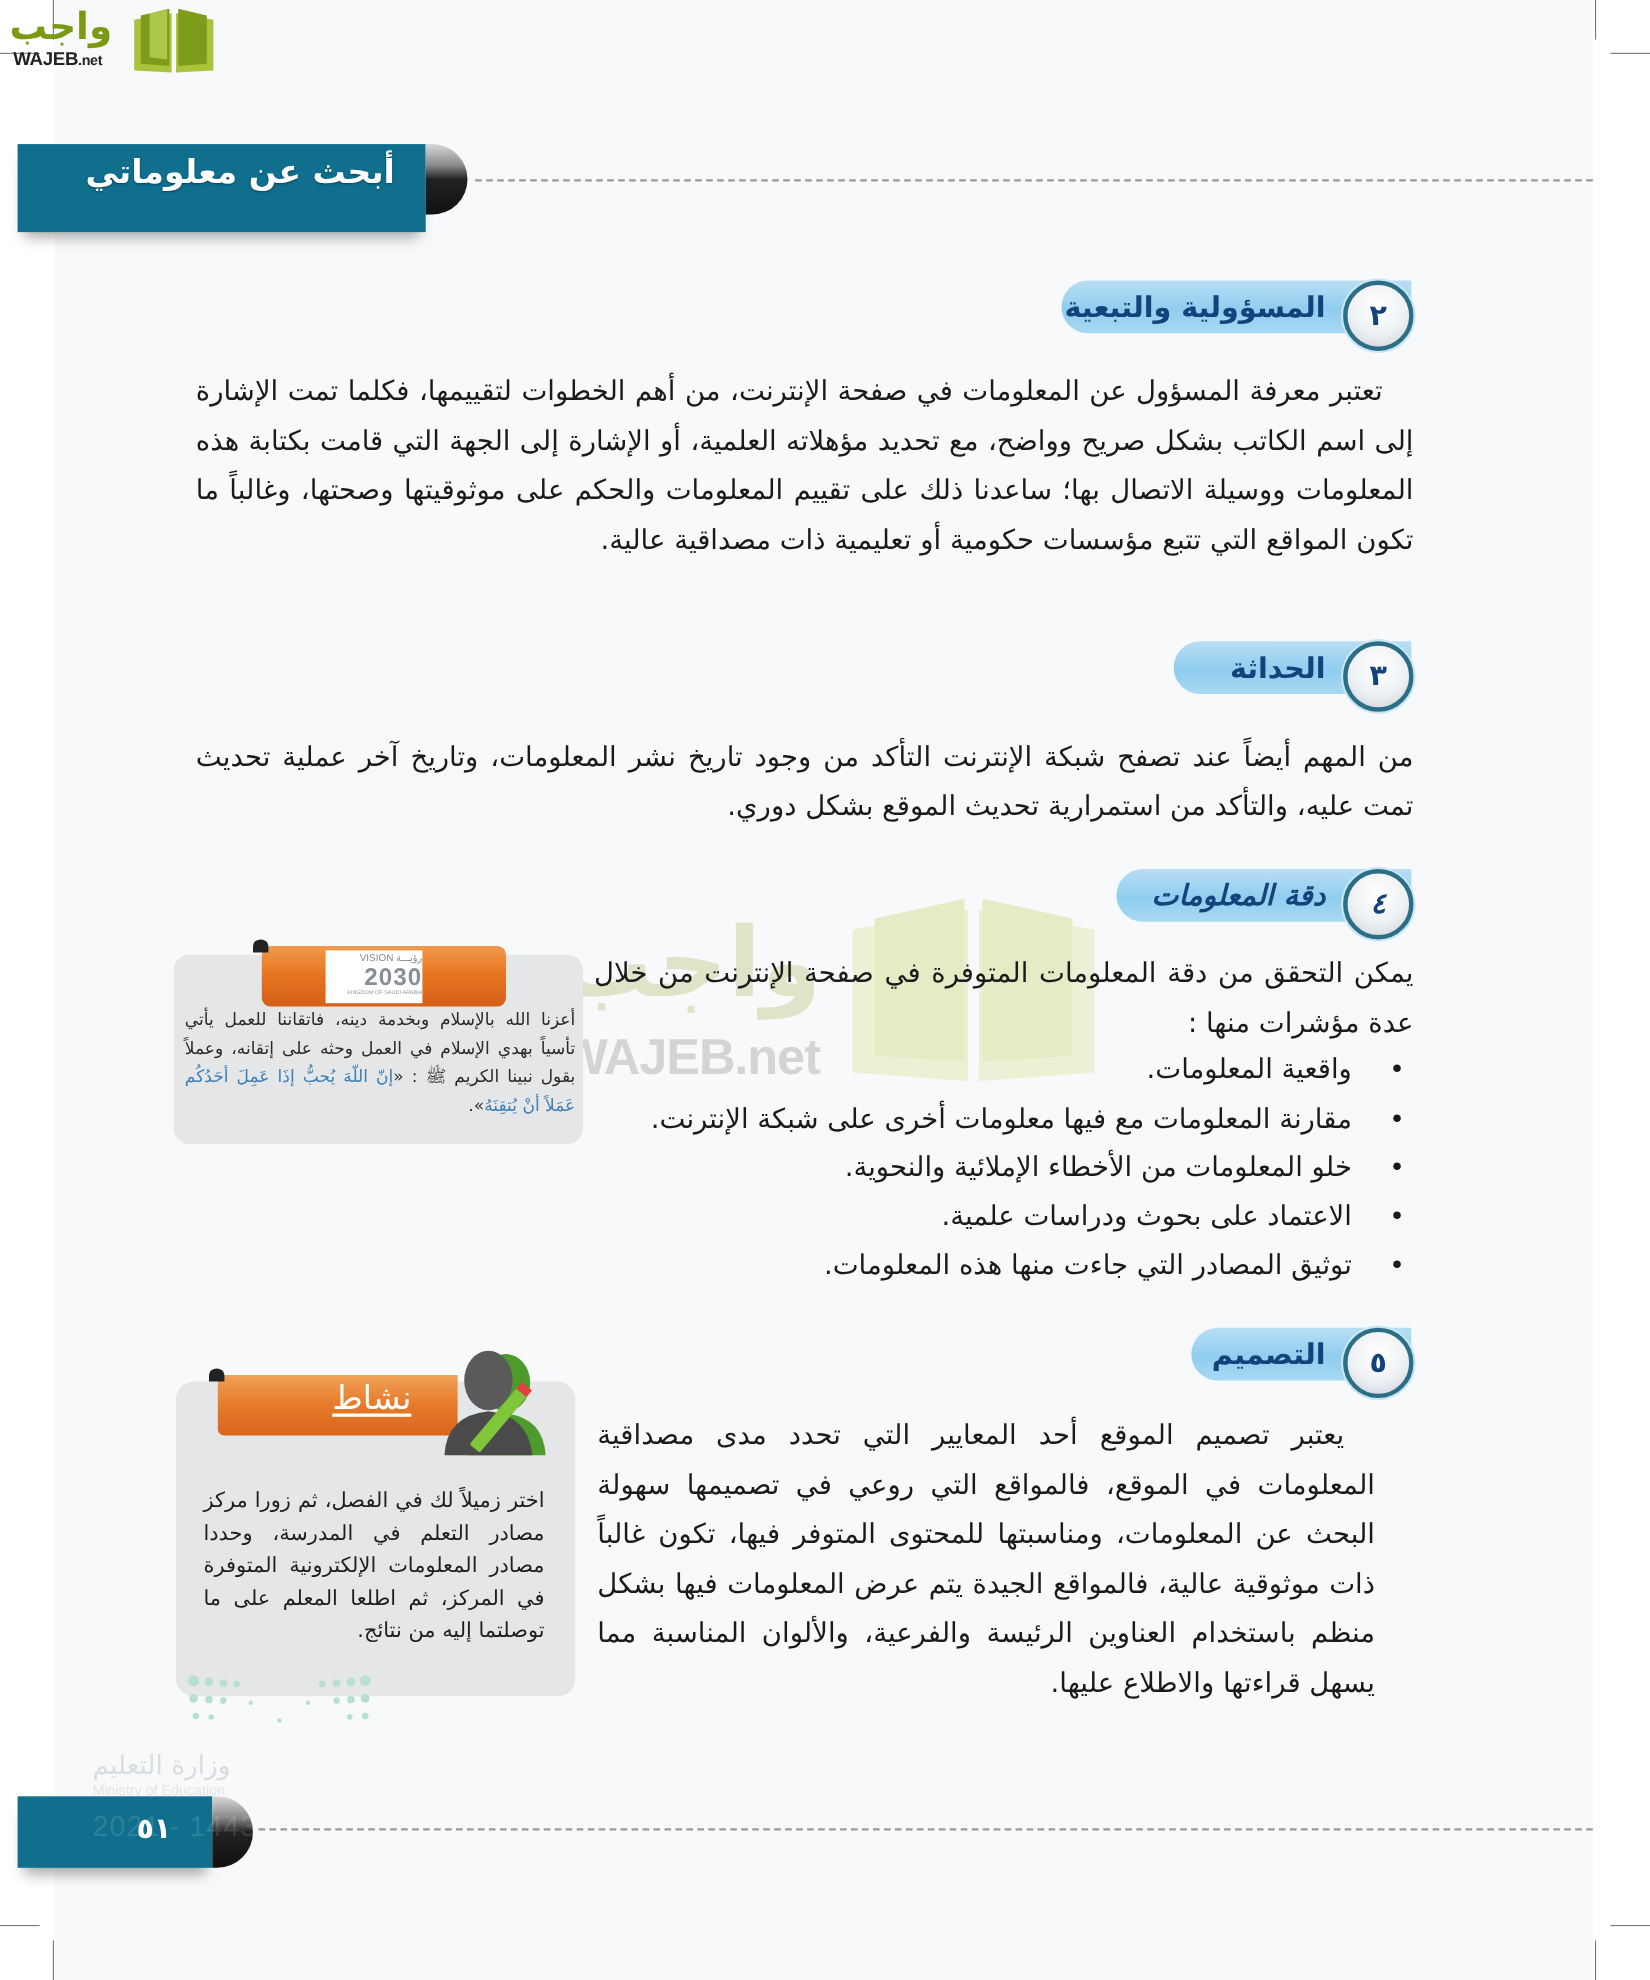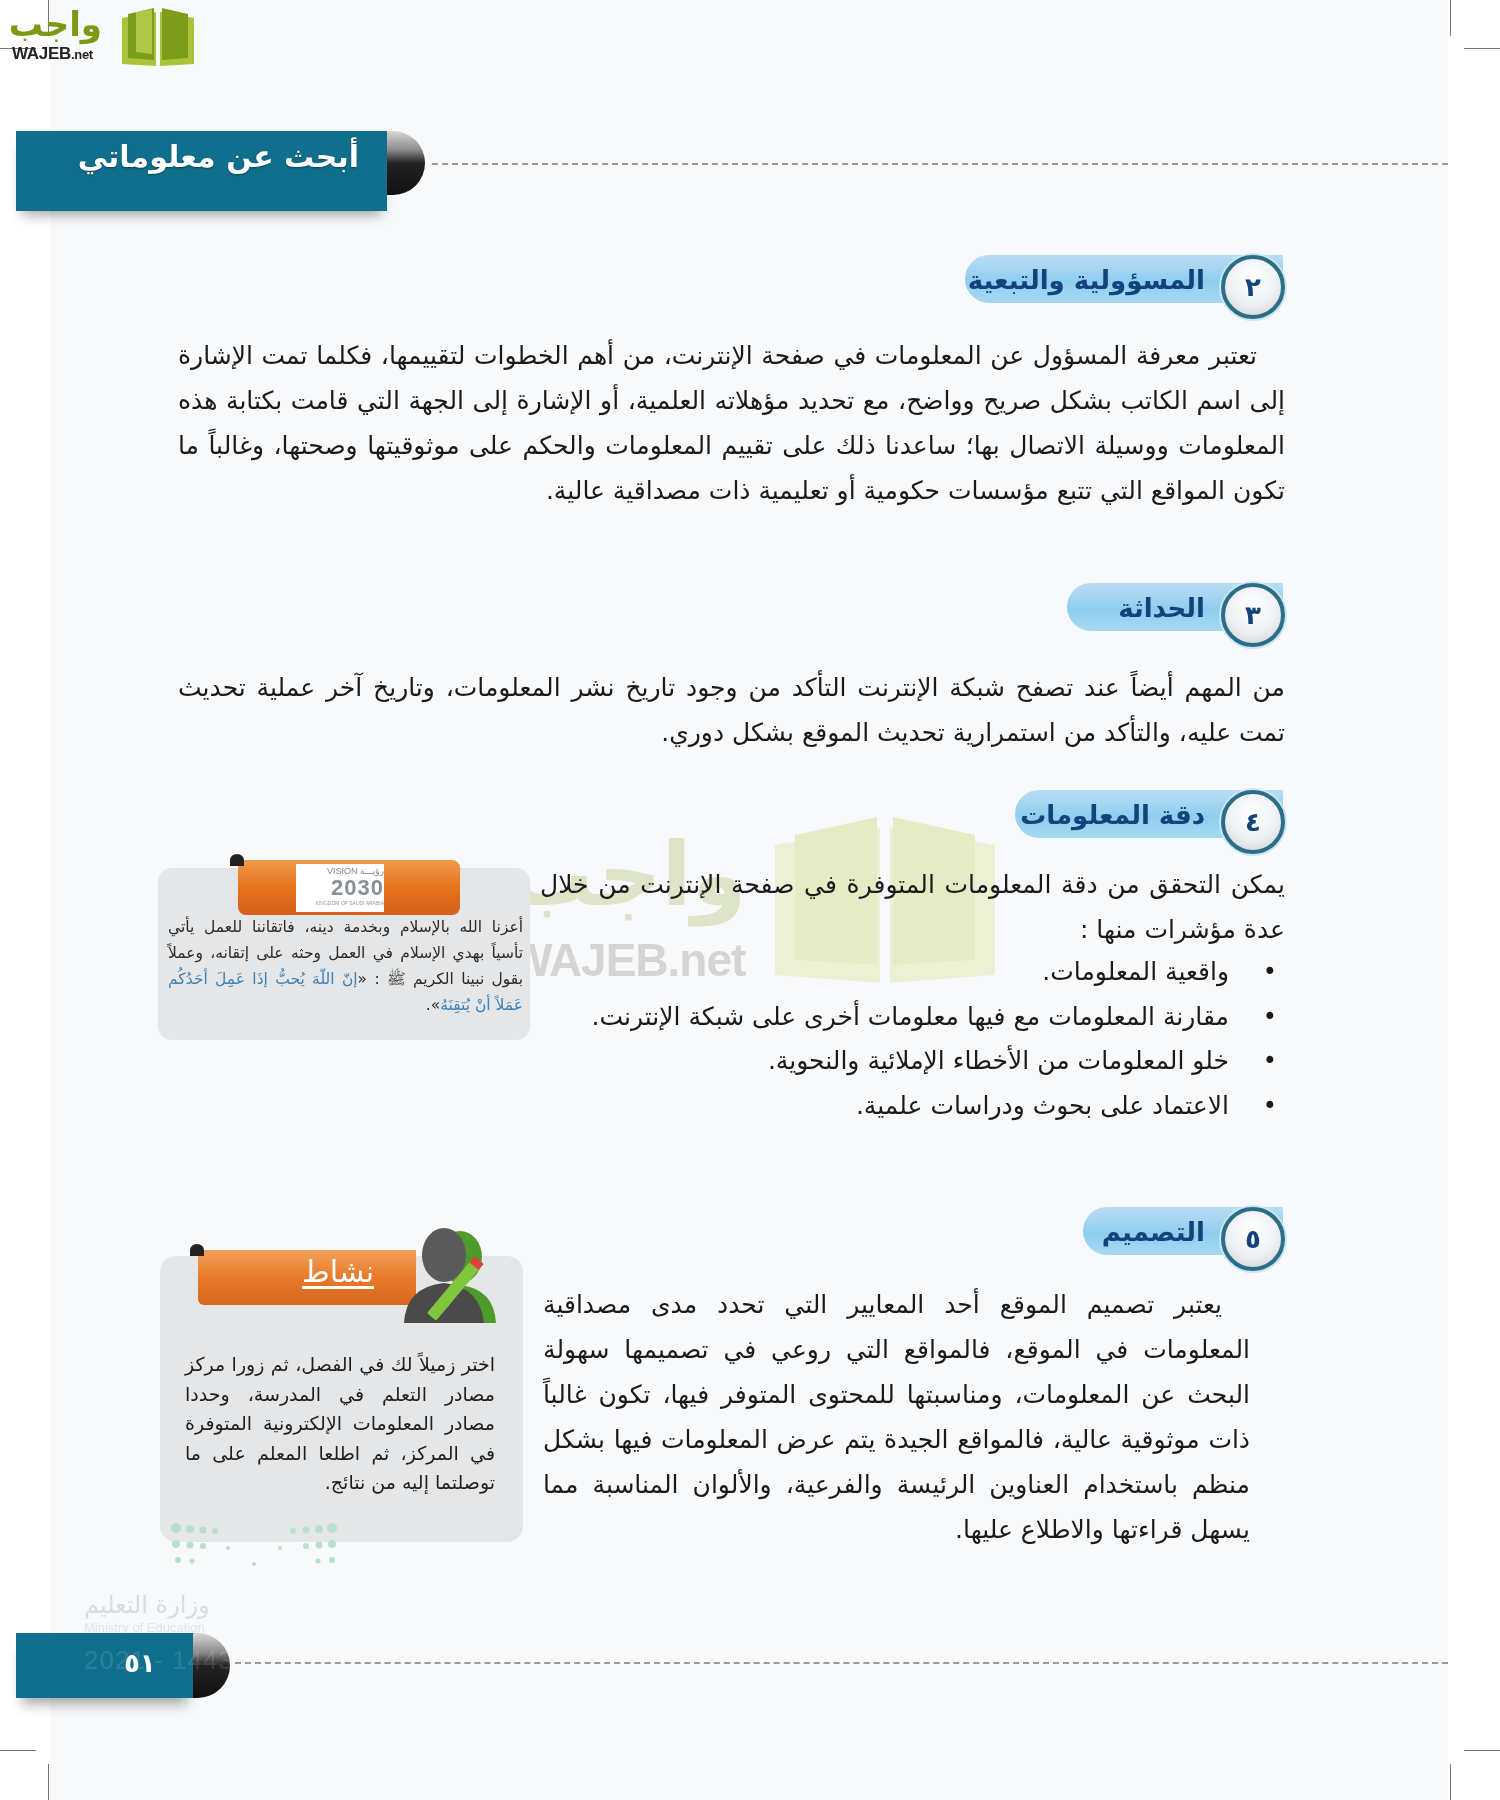--- a/index.html
+++ b/index.html
@@ -123,32 +123,33 @@
 <p class="para first-indent" style="left:178px;top:333px;width:1107px;">تعتبر معرفة المسؤول عن المعلومات في صفحة الإنترنت، من أهم الخطوات لتقييمها، فكلما تمت الإشارة إلى اسم الكاتب بشكل صريح وواضح، مع تحديد مؤهلاته العلمية، أو الإشارة إلى الجهة التي قامت بكتابة هذه المعلومات ووسيلة الاتصال بها؛ ساعدنا ذلك على تقييم المعلومات والحكم على موثوقيتها وصحتها، وغالباً ما تكون المواقع التي تتبع مؤسسات حكومية أو تعليمية ذات مصداقية عالية.</p>
 
 <div class="pill" style="left:1067px;top:583px;width:216px;">
   <div class="pill-label">الحداثة</div>
   <div class="pill-circle">
       <span class="pill-num">٣</span>
     </div>
 </div>
 <p class="para" style="left:178px;top:665px;width:1107px;">من المهم أيضاً عند تصفح شبكة الإنترنت التأكد من وجود تاريخ نشر المعلومات، وتاريخ آخر عملية تحديث تمت عليه، والتأكد من استمرارية تحديث الموقع بشكل دوري.</p>
 
-<div class="pill" style="left:1015px;top:790px;width:268px;">
+<div class="pill" style="left:1015px;top:790px;width:268px;font-style:italic;">
   <div class="pill-label">دقة المعلومات</div>
   <div class="pill-circle">
       <span class="pill-num">٤</span>
     </div>
 </div>
 <p class="para" style="left:540px;top:862px;width:745px;">يمكن التحقق من دقة المعلومات المتوفرة في صفحة الإنترنت من خلال عدة مؤشرات منها :</p>
 <ul class="bullets" style="right:215px;top:950px;">
   <li>واقعية المعلومات.</li>
   <li>مقارنة المعلومات مع فيها معلومات أخرى على شبكة الإنترنت.</li>
   <li>خلو المعلومات من الأخطاء الإملائية والنحوية.</li>
   <li>الاعتماد على بحوث ودراسات علمية.</li>
+  <li>توثيق المصادر التي جاءت منها هذه المعلومات.</li>
 </ul>
 
 <div class="vision-box"></div>
 <div class="vision-banner">
   <div class="vision-logo">
     <div class="vision-word"><span>VISION</span> <span>رؤيـــة</span></div>
     <div class="vision-year">2030</div>
     <div class="vision-kingdom">KINGDOM OF SAUDI ARABIA</div>
   </div>
 </div>

